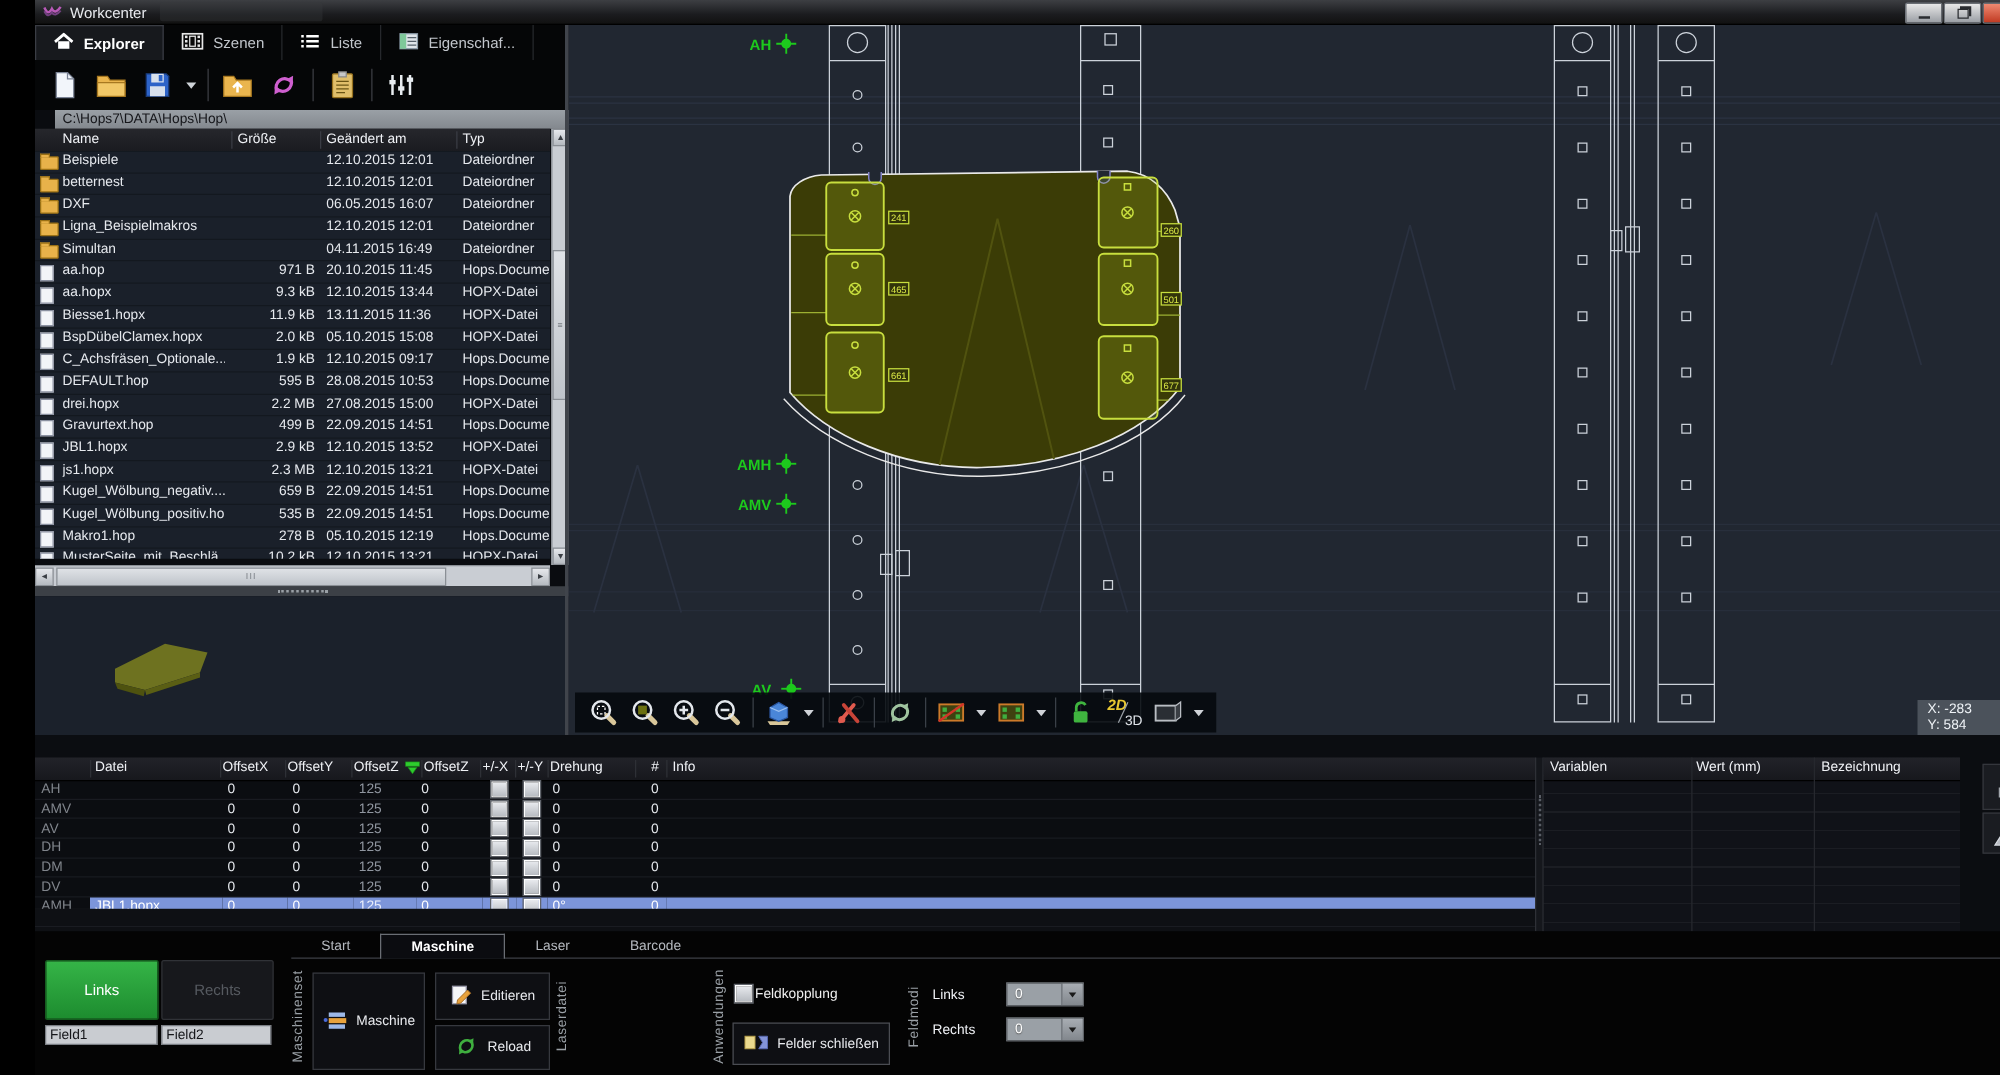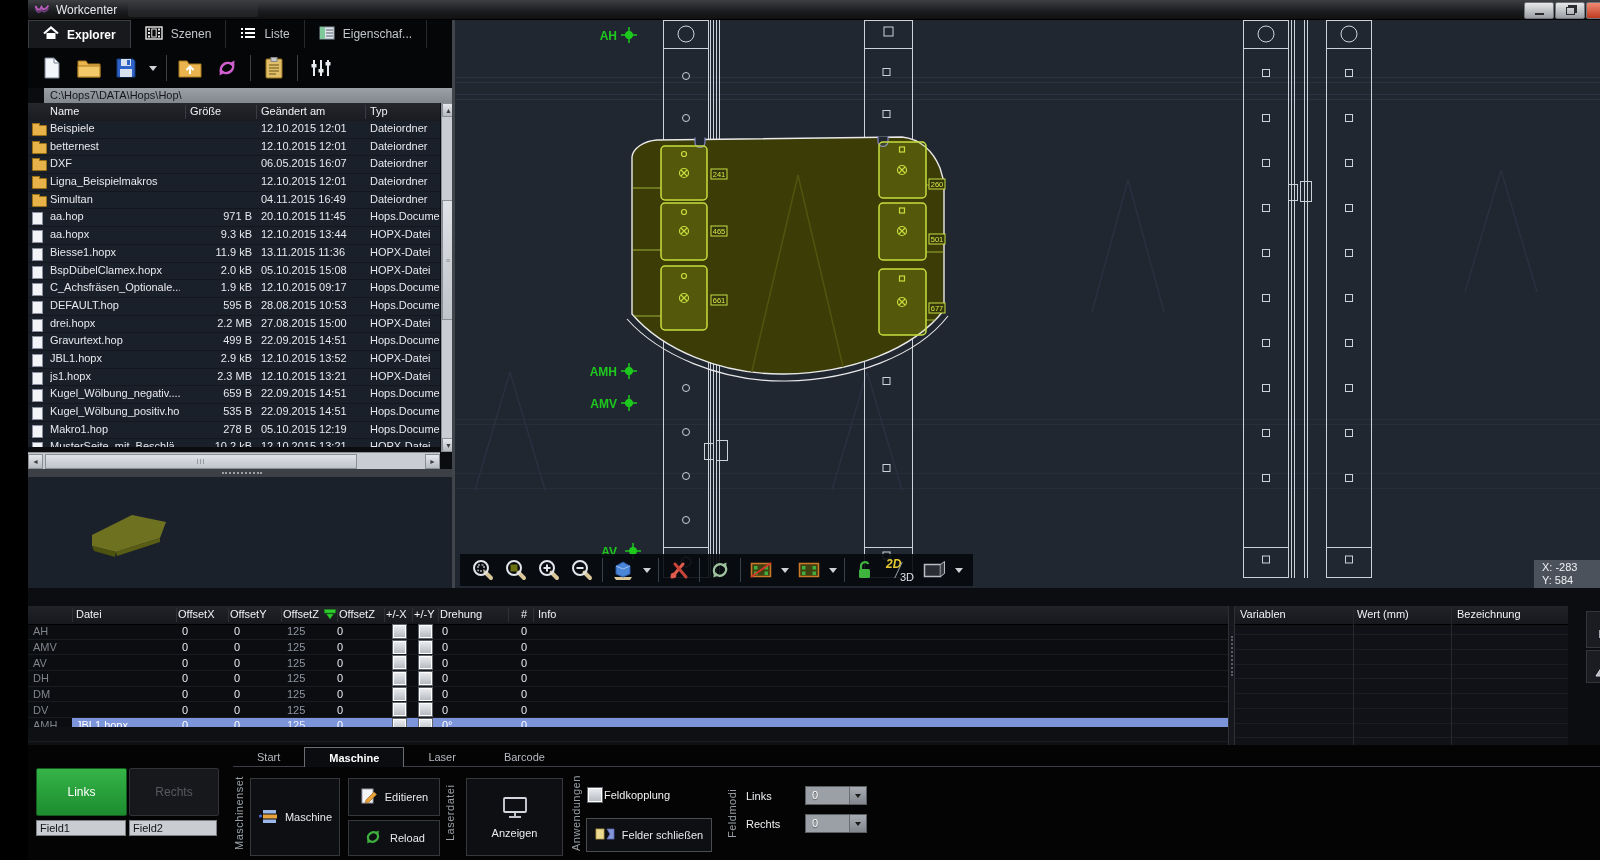--- a/index.html
+++ b/index.html
@@ -955,28 +955,20 @@
   <div class="rbtn" style="left:320px;top:820px;width:92px;height:36px">
     <span><svg width="20" height="20">
           <path d="M5.5 13a5.5 5.5 0 0 1 9.1-5.9" fill="none" stroke="#3fae3f" stroke-width="2.2"></path>
           <polygon points="15.8,3.5 15.4,8.8 11.2,5.8" fill="#3fae3f"></polygon>
           <path d="M14.5 7a5.5 5.5 0 0 1-9.1 5.9" fill="none" stroke="#3fae3f" stroke-width="2.2"></path>
           <polygon points="4.2,16.5 4.6,11.2 8.8,14.2" fill="#3fae3f"></polygon>
         </svg></span>
     <span>Reload</span>
   </div>
   <div class="vlabel" style="left:414px">Laserdatei</div>
-  <div class="rbtn col" style="left:438px;top:778px;width:97px;height:78px">
-    <span><svg width="28" height="24">
-          <rect x="3" y="2" width="22" height="14" rx="1" fill="none" stroke="#d4d8de" stroke-width="1.8"></rect>
-          <line x1="14" y1="16" x2="14" y2="20" stroke="#d4d8de" stroke-width="1.8"></line>
-          <line x1="8" y1="21" x2="20" y2="21" stroke="#d4d8de" stroke-width="1.8"></line>
-        </svg></span>
-    <span>Anzeigen</span>
-  </div>
   <div class="vlabel" style="left:540px">Anwendungen</div>
   <div id="feldkopplung">
     <span class="cbx" style="width:12px;height:12px"></span>
     <span>Feldkopplung</span>
   </div>
   <div class="rbtn" style="left:558px;top:818px;width:126px;height:34px;border-color:#4a4c52">
     <span><svg width="20" height="14">
           <rect x="1" y="2" width="8" height="10" fill="#ead98e" stroke="#b8a04a" stroke-width=".8"></rect>
           <path d="M12 2h7v10h-7l3-5Z" fill="#8494d8" stroke="#5868b0" stroke-width=".8"></path>
         </svg></span>

